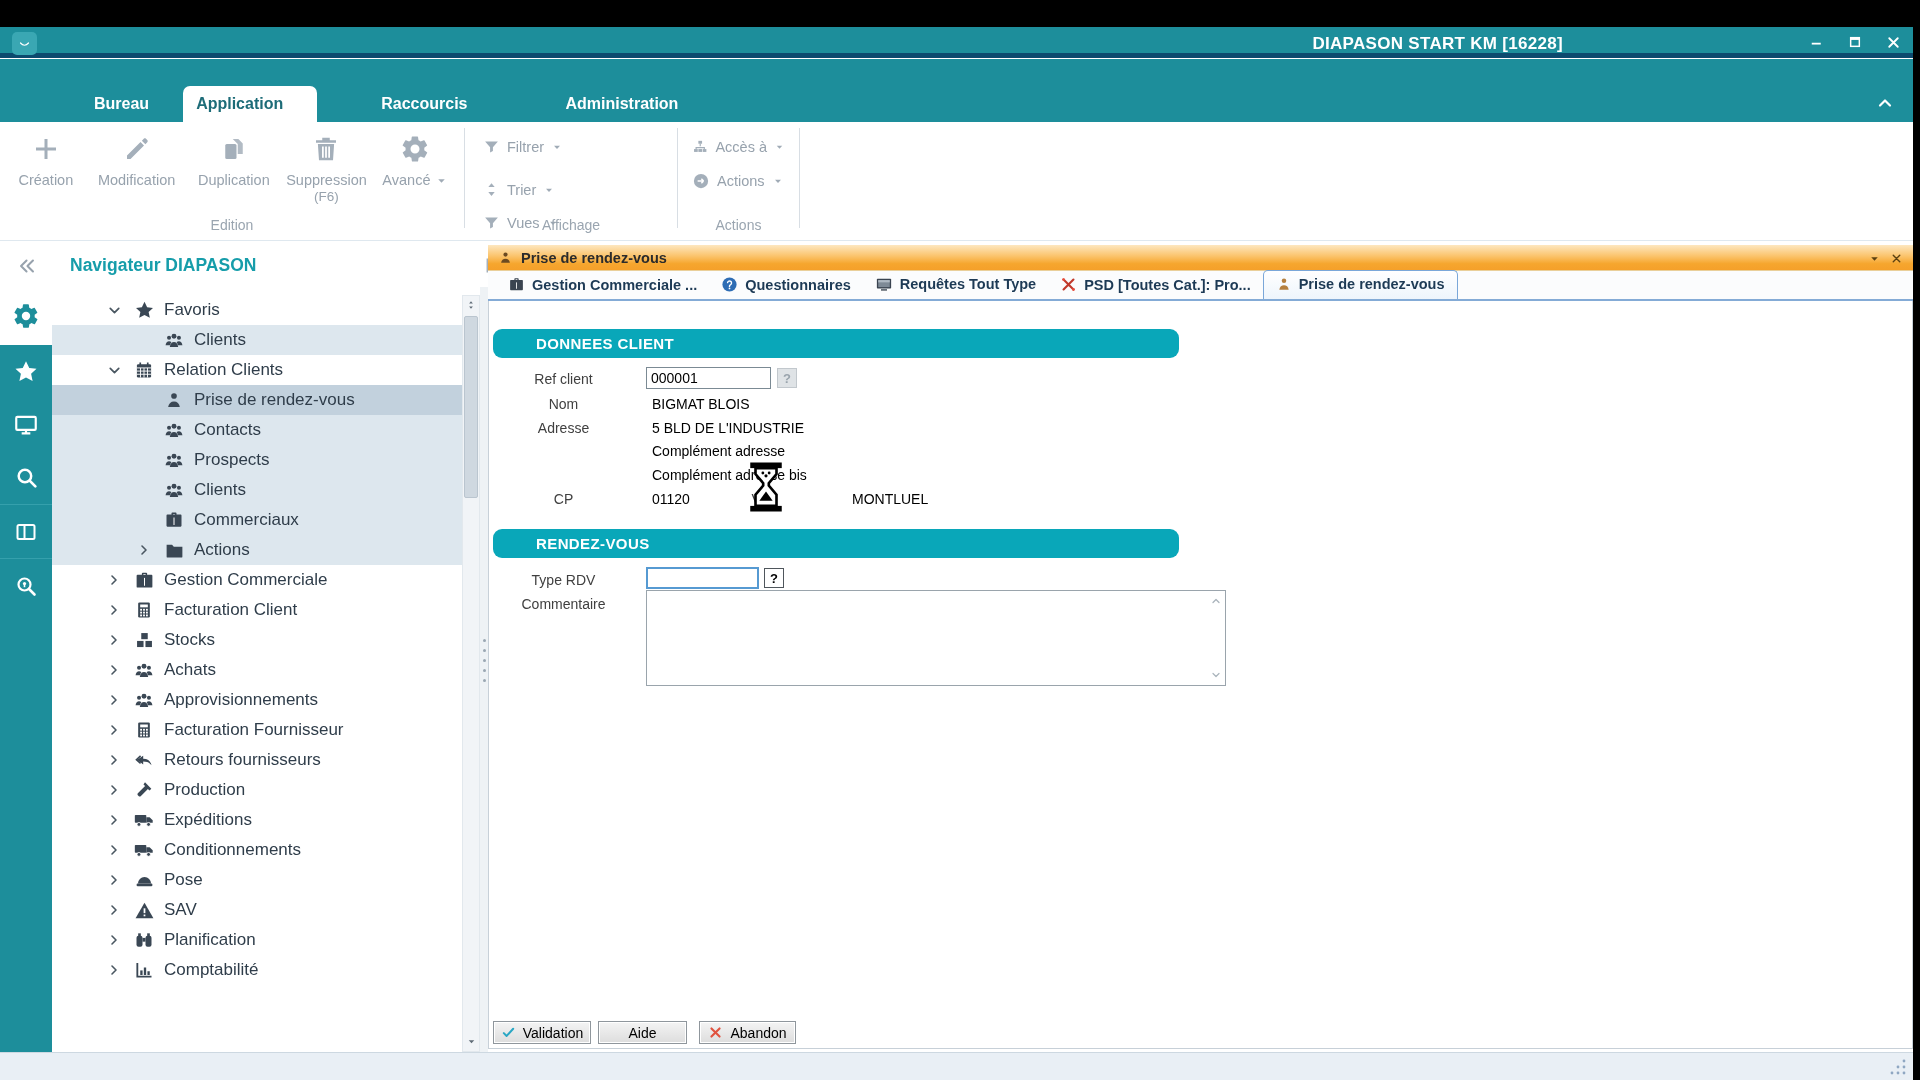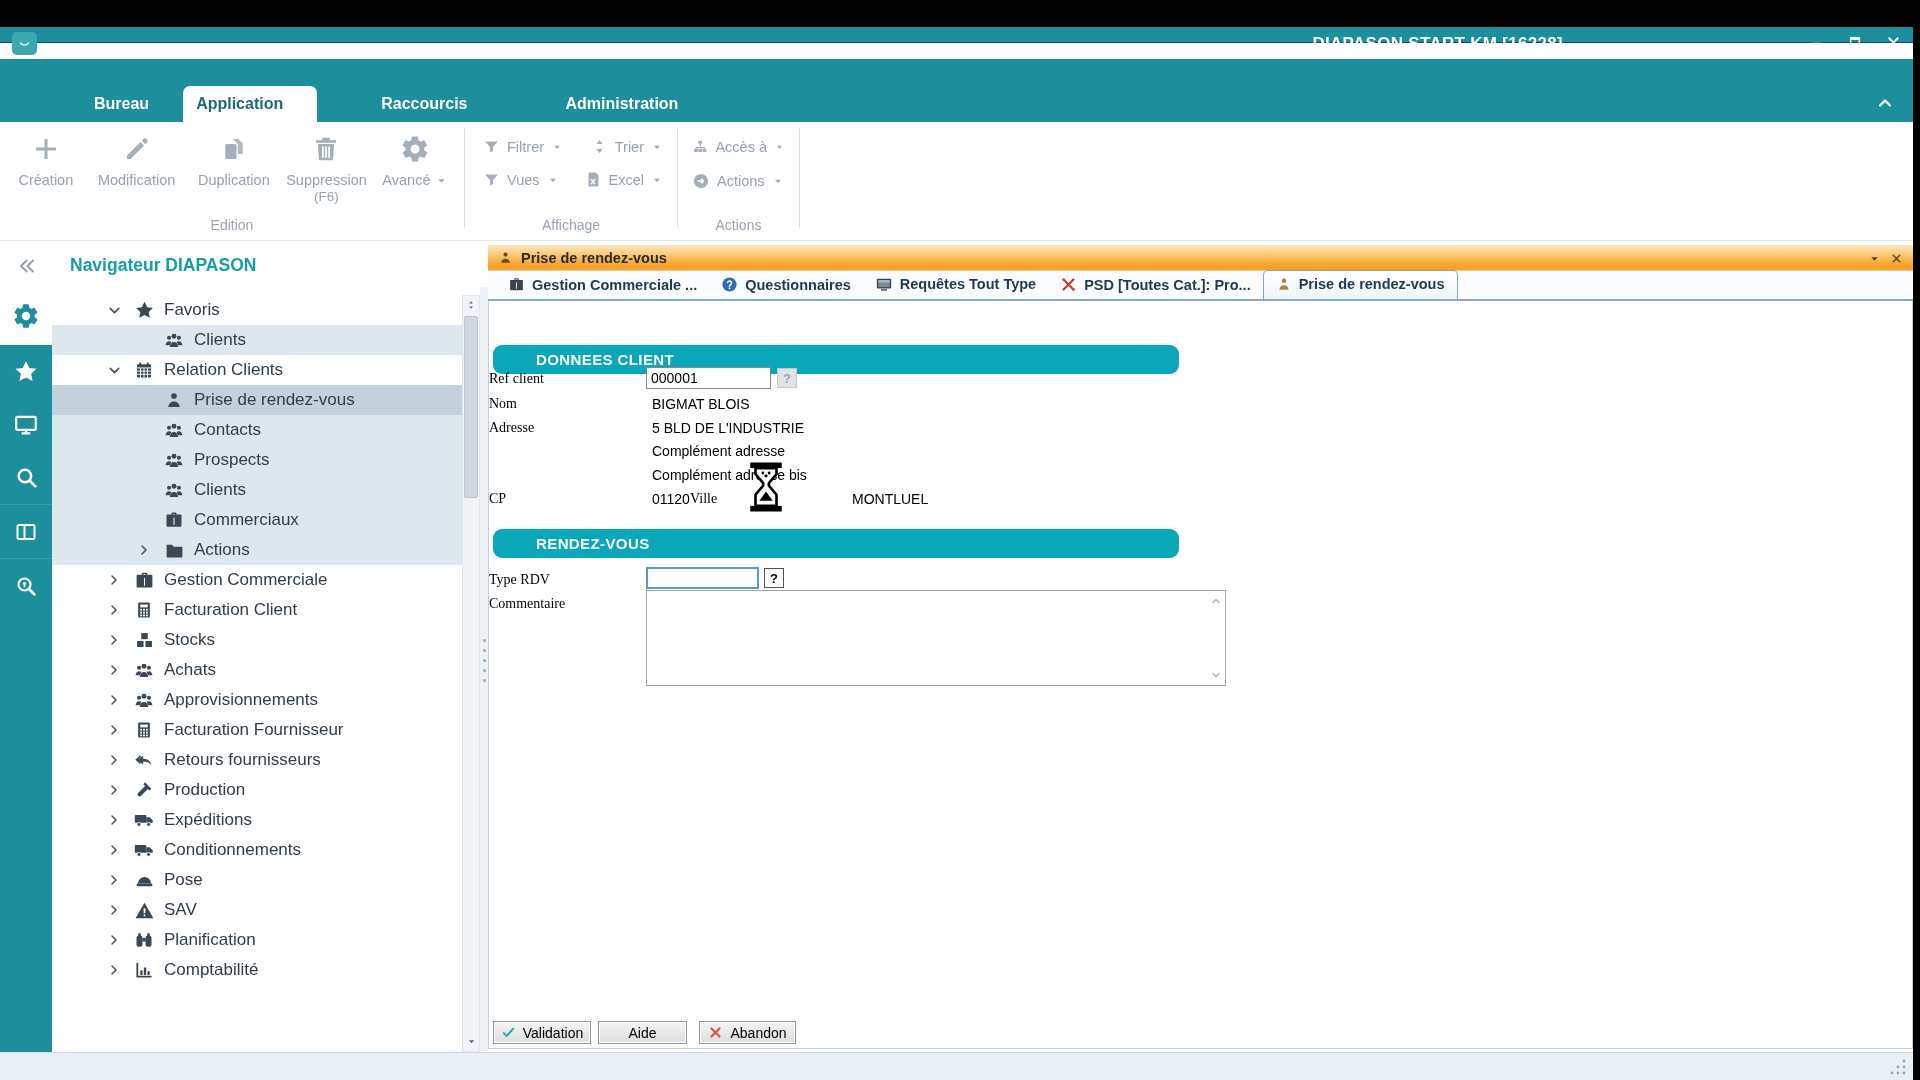--- a/index.html
+++ b/index.html
@@ -1,21 +1,21 @@
 <!DOCTYPE html>
 <html><head>
 <meta charset="utf-8">
 <style>
   * { margin:0; padding:0; box-sizing:border-box; }
   html,body { width:1920px; height:1080px; background:#000; font-family:"Liberation Sans",sans-serif; overflow:hidden; }
   #app { position:absolute; left:0; top:27px; width:1913px; height:1026px; background:#fff; }
   svg.ic { display:block; }
 
   
-  .titlebar { position:absolute; left:0; top:0; width:100%; height:16px; background:#1d8e9b; border-bottom:1px solid #0c4a6e; }
+  .titlebar { position:absolute; left:0; top:0; width:100%; height:31px; background:#1d8e9b; border-bottom:5px solid #0c4a6e; }
   .applogo { position:absolute; left:12px; top:5px; width:25px; height:23px; background:#3aa7b3; border-radius:5px; }
   .applogo svg { position:absolute; left:4px; top:6px; }
   .wintitle { position:absolute; right:350px; top:7px; color:#fff; font-size:17px; font-weight:700; letter-spacing:.3px; }
   .winctrls { position:absolute; right:8px; top:4px; display:flex; gap:14px; align-items:center; }
   .winbtn { width:24px; height:22px; display:flex; align-items:center; justify-content:center; color:#fff; cursor:default; }
 
   
   .tabrow { position:absolute; left:0; top:32px; width:100%; height:63px; background:#1d8e9b; }
   .rtabs { position:absolute; left:60px; top:27px; height:36px; display:flex; }
   .rtab { height:36px; padding:0 34px; display:flex; align-items:center; color:#fff; font-size:16px; font-weight:700; }
@@ -26,21 +26,21 @@
   .ribbon { position:absolute; left:0; top:95px; width:100%; height:119px; background:#fff; border-bottom:1px solid #dfe8ef; display:flex; color:#97a2ad; }
   .rgroup { position:relative; height:100%; }
   .rgroup .glabel { position:absolute; bottom:7px; left:0; width:100%; text-align:center; font-size:14px; color:#9aa5b0; }
   .rsep { width:1px; height:100px; margin-top:6px; background:#d8dee4; }
   .bigbtns { display:flex; padding:6px 6px 0 6px; }
   .rbtn { display:flex; flex-direction:column; align-items:center; padding-top:6px; }
   .rbtn .bic { color:#a4afba; }
   .rbtn .blbl { margin-top:8px; font-size:14.5px; color:#97a2ad; display:flex; align-items:center; gap:5px; white-space:nowrap; }
   .rbtn .bsub { font-size:13.5px; color:#97a2ad; margin-top:1px; }
   .smallcol { display:flex; flex-direction:column; gap:16px; padding:16px 14px 0 18px; }
-  .smallrow { display:flex; gap:26px; }
+  .smallrow { display:flex; gap:26px;flex-direction:column; }
   .sbtn { display:flex; align-items:center; gap:7px; font-size:14.5px; color:#97a2ad; white-space:nowrap; }
   .sbtn .sic { color:#a4afba; }
   .caret { color:#a0abb6; }
 
   
   .sidehead { position:absolute; left:0; top:218px; width:486px; height:42px; background:#fff; }
   .collapser { position:absolute; left:16px; top:10px; color:#97a2ad; }
   .sidetitle { position:absolute; left:70px; top:10px; font-size:17.5px; font-weight:700; color:#169daa; }
   .rail { position:absolute; left:0; top:260px; width:52px; height:765px; background:#fff; }
   .rail .railtop { position:absolute; left:0; top:0; width:52px; height:58px; background:#fff; display:flex; align-items:center; justify-content:center; color:#1d8e9b; }
@@ -70,21 +70,21 @@
   .docheader .dhic { margin:0 8px 0 10px; }
   .dhtitle { font-size:14.5px; font-weight:600; color:#2b2b2b; }
   .dhctrl { position:absolute; top:5px; display:flex; align-items:center; justify-content:center; width:18px; height:16px; }
   .doctabs { position:absolute; left:0; top:26px; width:100%; height:30px; background:#fbfcfd; border-bottom:2px solid #84abd6; display:flex; align-items:flex-end; padding-left:8px; }
   .dtab { display:flex; align-items:center; gap:7px; font-size:14.5px; font-weight:600; color:#1d3a55; padding:5px 12px; margin-bottom:1px; white-space:nowrap; }
   .dtab.active { border:1px solid #7aa7d9; border-bottom:none; border-radius:5px 5px 0 0; background:linear-gradient(#ffffff,#eef5fc); margin-bottom:0; padding-bottom:7px; }
   .canvas { position:absolute; left:0; top:56px; width:100%; height:748px; background:#fff; border:1px solid #c7d0d8; border-top:none; }
 
   .secband { position:absolute; left:4px; width:686px; height:29px; background:#09a7b9; border-radius:9px; display:flex; align-items:center; }
   .secband span { color:#fff; font-size:15px; font-weight:700; letter-spacing:.4px; margin-left:43px; }
-  .flabel { position:absolute; width:149px; text-align:left; font-size:14px; color:#000000;font-family:Liberation Serif, serif; }
+  .flabel { position:absolute; width:149px; text-align:center; font-size:14px; color:#404040; }
   .fvalue { position:absolute; font-size:14px; color:#000; white-space:nowrap; }
   .finput { position:absolute; height:22px; border:1px solid #7b8a94; background:#fff; font-size:14px; padding:0 4px; font-family:"Liberation Sans",sans-serif; color:#000; }
   .finput.focus { border:2px solid #569ad2; }
   .helpbtn { position:absolute; width:20px; height:20px; font-size:13px; font-weight:700; display:flex; align-items:center; justify-content:center; }
   .helpbtn.dis { background:#dfe3e6; border:1px solid #c2c8cd; color:#9aa4ad; }
   .helpbtn.en { background:#fff; border:1px solid #4f565c; color:#000; }
   .ftextarea { position:absolute; border:1px solid #9aa4ac; background:#fff; }
   .taarrow { position:absolute; right:2px; width:15px; display:flex; justify-content:center; color:#aab4bc; }
 
   .formbtn { position:absolute; height:23px; background:linear-gradient(#f4f4f4,#dddddd); border:1px solid #8f969c; box-shadow:inset 0 0 0 1px #ffffff; display:flex; align-items:center; justify-content:center; gap:7px; font-size:14px; color:#000; }
@@ -860,21 +860,21 @@
       <div class="dtab active">
           <svg class="ic" width="16" height="16" style="color:#b5803f">
             <use href="#i-person"></use>
           </svg>
           <span>Prise de rendez-vous</span>
         </div>
     </div>
 
     <div class="canvas">
 
-      <div class="secband" style="top:44px">
+      <div class="secband" style="top:28px">
           <span>DONNEES CLIENT</span>
         </div>
 
       <div class="flabel" style="top:70px">Ref client</div>
       <input class="finput" style="left: 157px; top: 66px; width: 125px;" value="000001">
       <div class="helpbtn dis" style="left:288px; top:67px">?</div>
 
       <div class="flabel" style="top:95px">Nom</div>
       <div class="fvalue" style="left:163px; top:95px">BIGMAT BLOIS</div>
 

